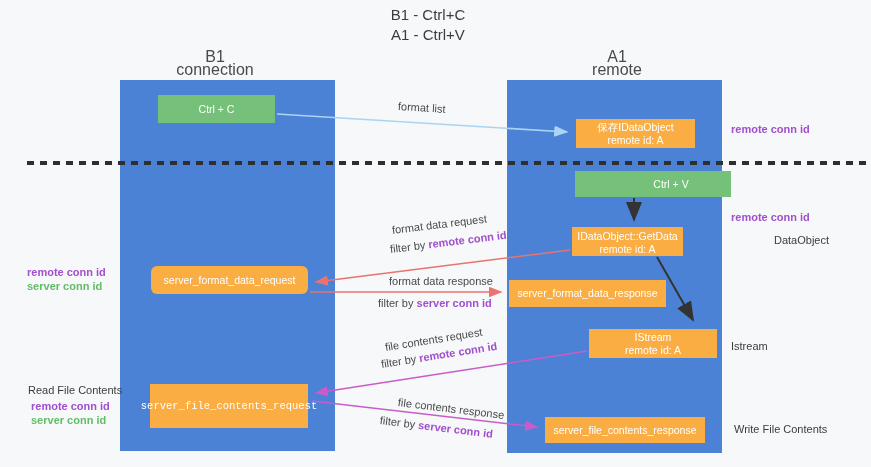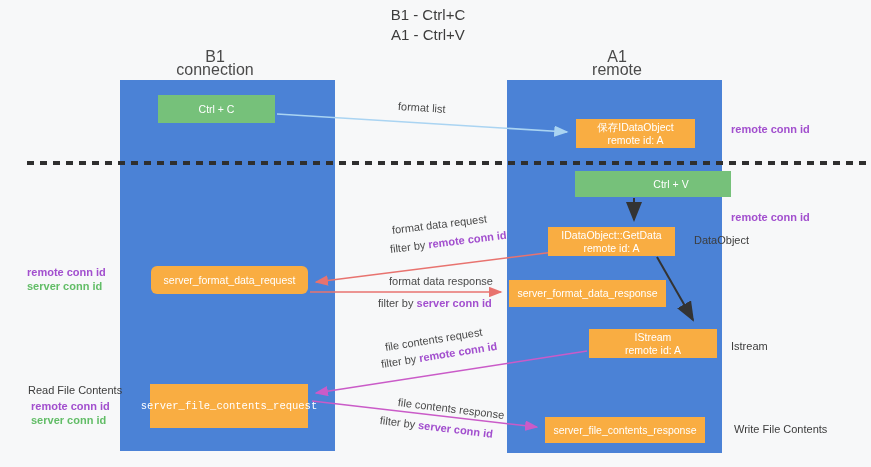--- a/index.html
+++ b/index.html
@@ -78,21 +78,21 @@
   <div class="abs node green z3" style="left:158px;top:95px;width:117px;height:28px;">
     <div>Ctrl + C</div>
   </div>
   <div class="abs node orange z3" style="left:576px;top:119px;width:119px;height:29px;">
     <div>保存IDataObject</div>
     <div>remote id: A</div>
   </div>
   <div class="abs node green z3" style="left:575px;top:171px;width:120px;height:26px;padding-left:36px;">
     <div>Ctrl + V</div>
   </div>
-  <div class="abs node orange z3" style="left:548px;top:227px;width:127px;height:29px;">
+  <div class="abs node orange z3" style="left:572px;top:227px;width:111px;height:29px;justify-content:flex-end;">
     <div>IDataObject::GetData</div>
     <div>remote id: A</div>
   </div>
   <div class="abs node orange z3" style="left:151px;top:266px;width:157px;height:28px;border-radius:6px;">
     <div>server_format_data_request</div>
   </div>
   <div class="abs node orange z3" style="left:509px;top:280px;width:157px;height:27px;">
     <div>server_format_data_response</div>
   </div>
   <div class="abs node orange z3" style="left:589px;top:329px;width:128px;height:29px;">
@@ -119,21 +119,21 @@
   <div class="abs alabel z3" style="left:381px;top:358px;transform:rotate(-9deg);">
     <span>filter by </span><span class="purple">remote conn id</span>
   </div>
   <div class="abs alabel z3" style="left:398px;top:396px;transform:rotate(7deg);">file contents response</div>
   <div class="abs alabel z3" style="left:380px;top:414px;transform:rotate(7deg);">
     <span>filter by </span><span class="purple">server conn id</span>
   </div>
 
   <div class="abs slabel purple z3" style="left:731px;top:123px;">remote conn id</div>
   <div class="abs slabel purple z3" style="left:731px;top:211px;">remote conn id</div>
-  <div class="abs slabel z3" style="left:694px;top:234px;">DataObject</div>
+  <div class="abs slabel z3" style="left:774px;top:234px;">DataObject</div>
   <div class="abs slabel z3" style="left:731px;top:340px;">Istream</div>
   <div class="abs slabel z3" style="left:734px;top:423px;">Write File Contents</div>
 
   <div class="abs slabel purple z3" style="left:27px;top:266px;">remote conn id</div>
   <div class="abs slabel greentxt z3" style="left:27px;top:280px;">server conn id</div>
   <div class="abs slabel z3" style="left:28px;top:384px;">Read File Contents</div>
   <div class="abs slabel purple z3" style="left:31px;top:400px;">remote conn id</div>
   <div class="abs slabel greentxt z3" style="left:31px;top:414px;">server conn id</div>
 
 </div>

